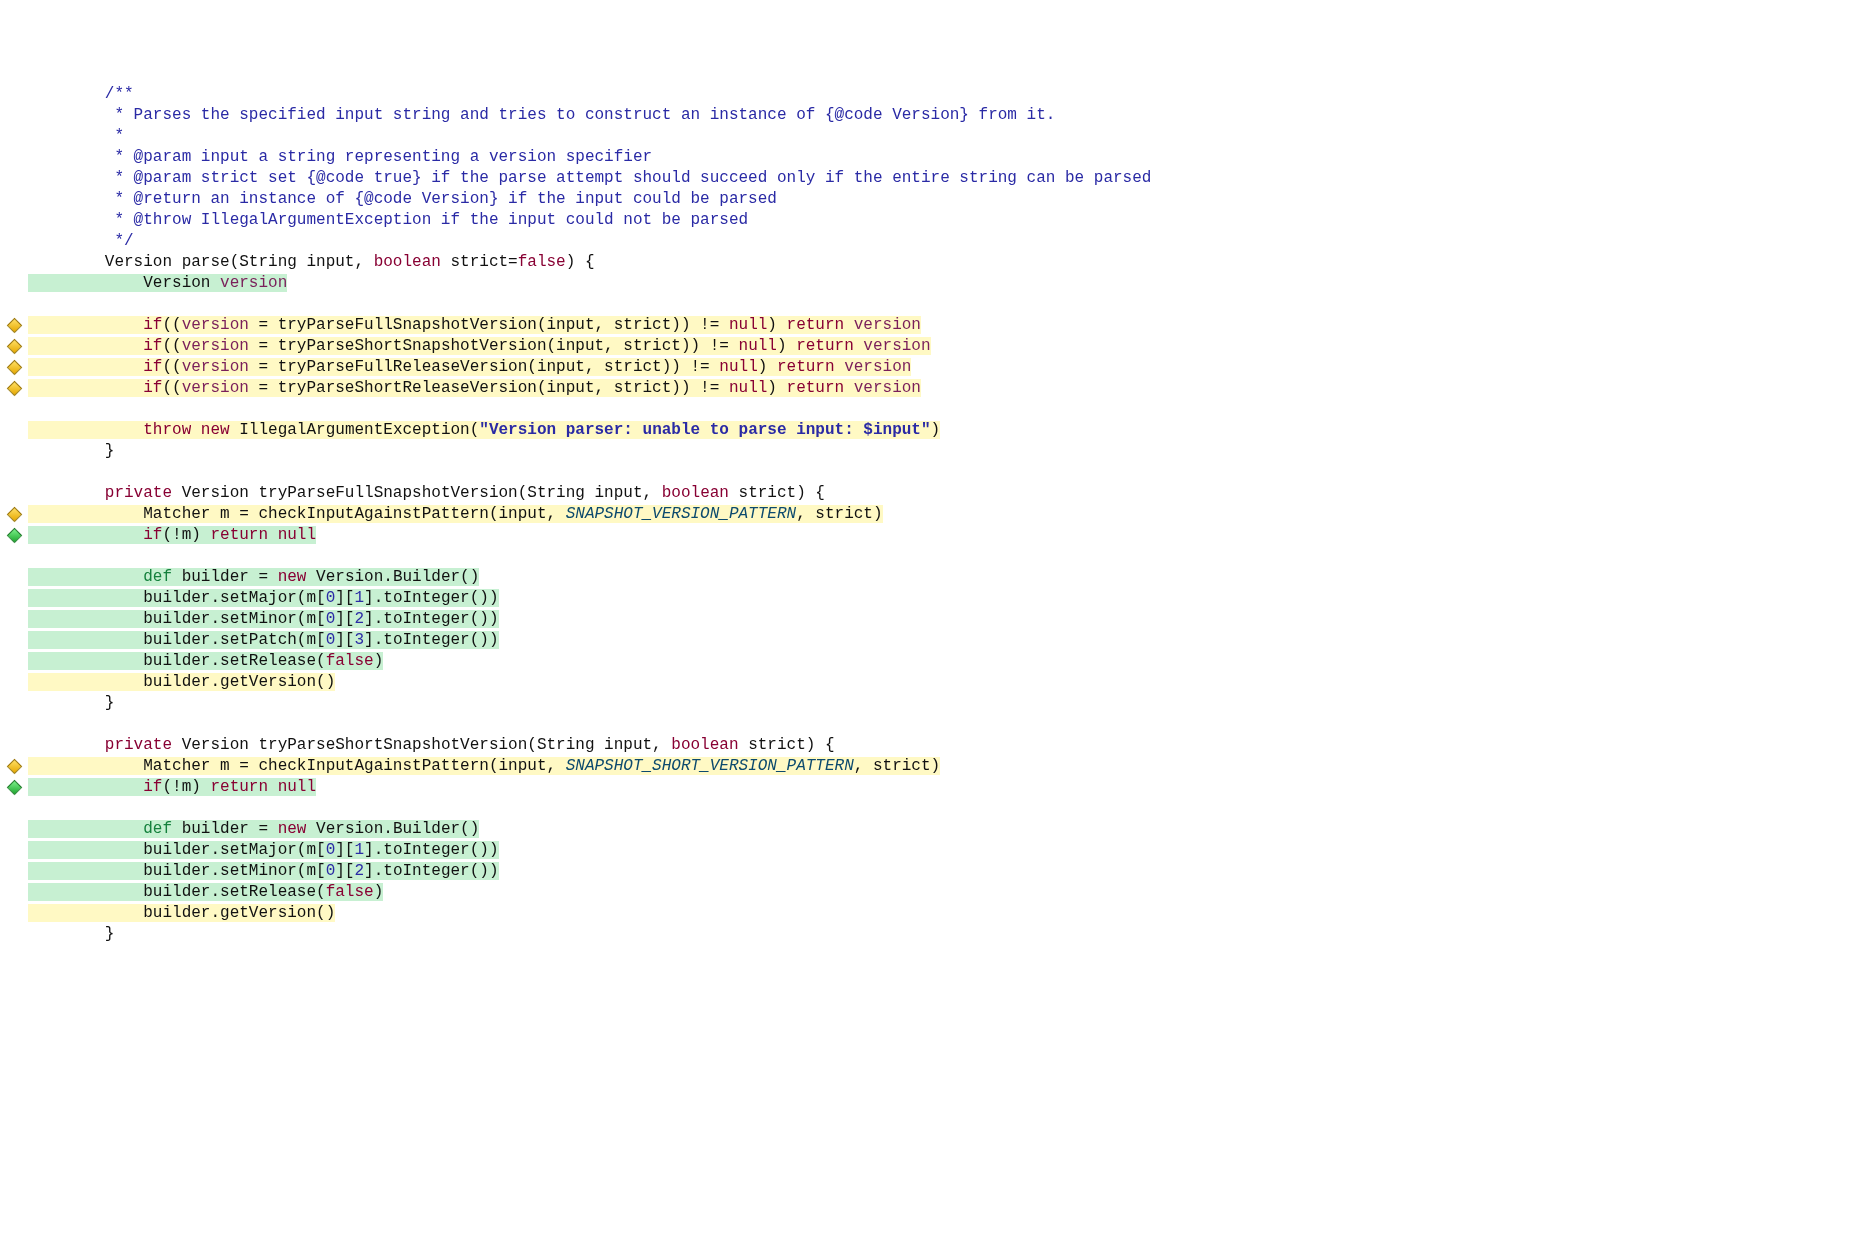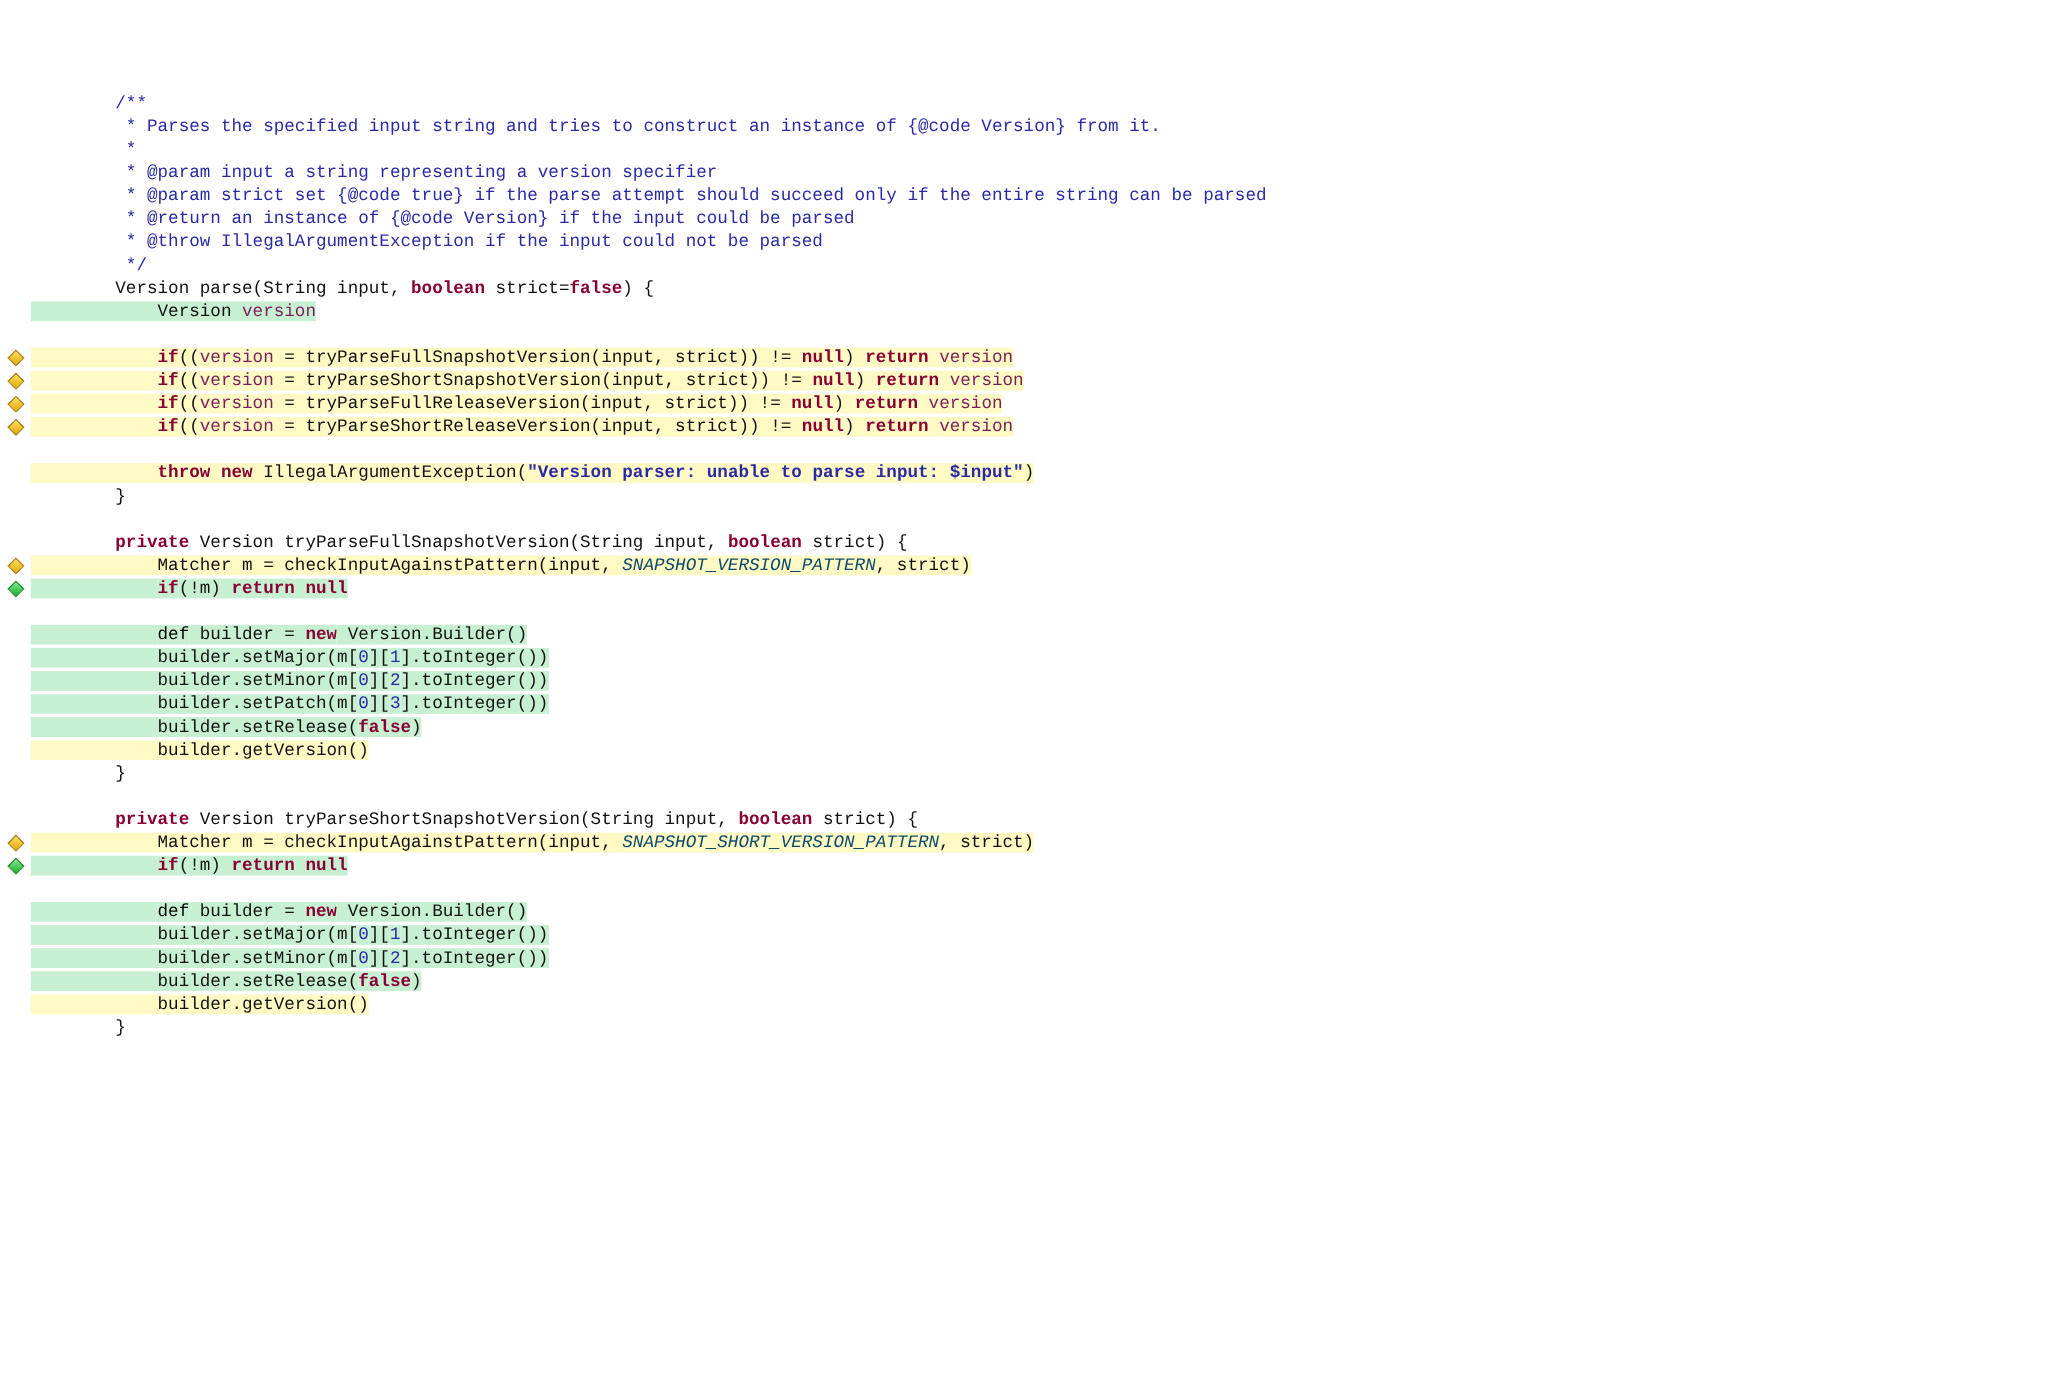--- a/index.html
+++ b/index.html
@@ -24,22 +24,22 @@
     align-items: center;
     height: 21px;
   }
   .code {
     flex: 1;
   }
   .seg { display: inline; }
   
   .t-plain   { color: #111111; }
   .t-comment { color: #2a2aa5; }        
-  .t-keyword { color: #880033; font-weight: bold; }
-  .t-keyword-np { color: #000000; }
+  .t-keyword { color: #880033; font-weight: normal; }
+  .t-keyword-np { color: #15803d; }
   .t-string  { color: #2a2aa5; }
   .t-number  { color: #2a2aa5; }
   .t-const   { color: #0c4a6e; font-style: italic; }
   .t-field   { color: #7a1f5a; }
   .t-bold    { font-weight: bold; }
   
   .bg-none   { background: transparent; }
   .bg-green  { background: #c7f0d2; }
   .bg-yellow { background: #fff9c4; }
   

